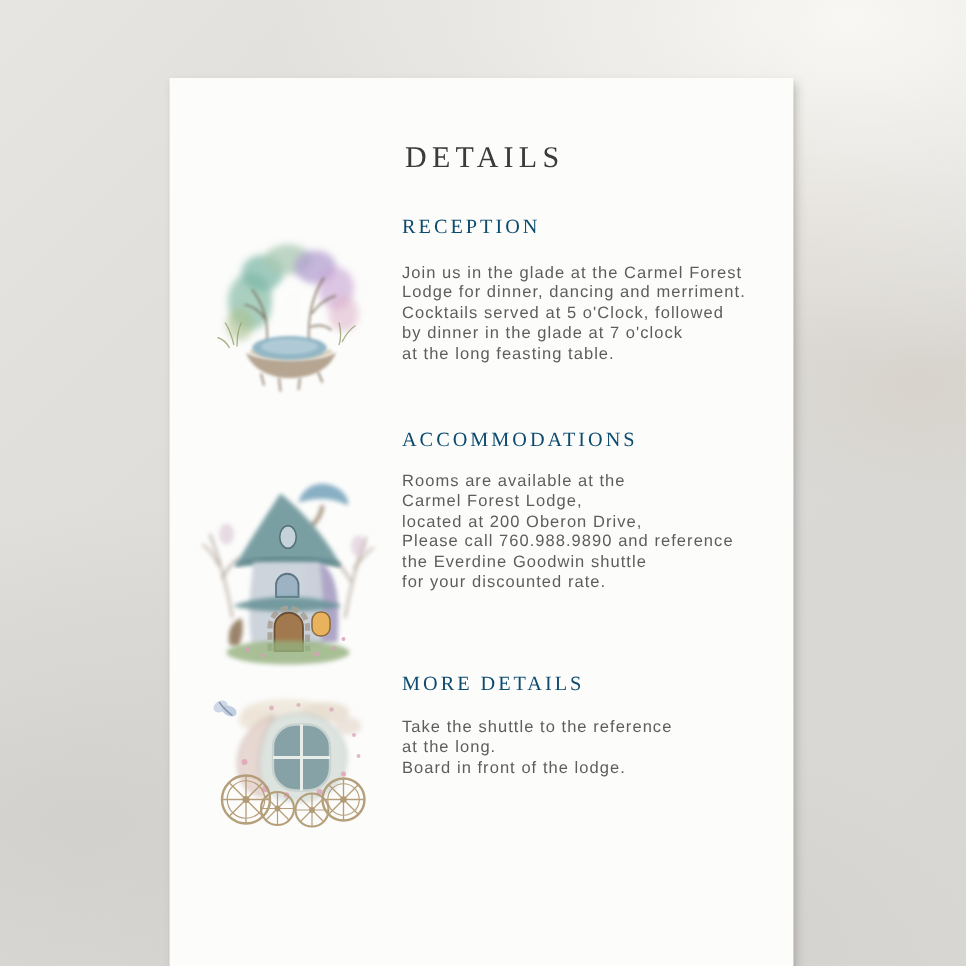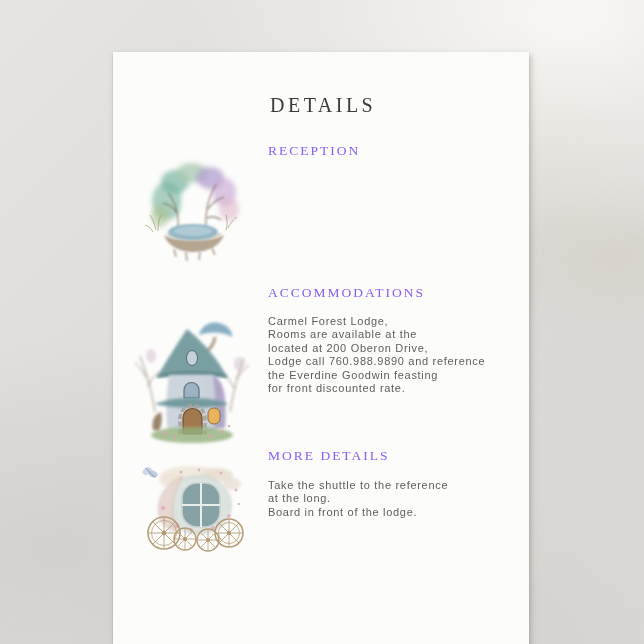--- a/index.html
+++ b/index.html
@@ -24,21 +24,21 @@
     box-shadow:2px 3px 6px rgba(110,108,102,.38), 0 1px 2px rgba(0,0,0,.12);
   }
   .title{
     position:absolute;left:157px;top:43px;margin:0;
     font-family:"Liberation Serif",serif;font-weight:500;
     font-size:20px;line-height:20px;letter-spacing:3.5px;color:#3b3b39;
   }
   .heading{
     position:absolute;margin:0;left:155px;
     font-family:"Liberation Serif",serif;font-weight:500;
-    font-size:13.5px;line-height:14px;letter-spacing:2px;color:#8b5cf6;
+    font-size:13.5px;line-height:14px;letter-spacing:2px;color:#0c4a6e;
   }
   .body{
     position:absolute;left:155px;width:250px;
     font-size:11px;line-height:13.4px;letter-spacing:.7px;color:#5d5d5c;
   }
   .illus{position:absolute;}
   .illus svg{display:block;width:100%;height:100%;}
 </style>
 </head>
 <body>
@@ -88,20 +88,27 @@
         <g stroke="#97a06f" stroke-width=".9" fill="none" opacity=".8">
           <path d="M18 73 C16 65 14 61 12 58"></path>
             <path d="M20 74 C20 67 21 62 23 58"></path>
           <path d="M15 75 C13 71 10 69 7 68"></path>
           <path d="M90 71 C93 65 96 62 99 60"></path>
             <path d="M88 73 C90 67 89 62 88 58"></path>
         </g>
       </svg>
     </div>
     <h2 class="heading" style="top:92px">RECEPTION</h2>
+    <div class="body" style="top:124px">
+      <div>Join us in the glade at the Carmel Forest</div>
+      <div>Lodge for dinner, dancing and merriment.</div>
+      <div>Cocktails served at 5 o'Clock, followed</div>
+      <div>by dinner in the glade at 7 o'clock</div>
+      <div>at the long feasting table.</div>
+    </div>
 
     <div class="illus" style="left:18px;top:264px;width:121px;height:130px">
       <svg viewBox="0 0 121 130">
         <defs>
           <filter id="wc2" x="-40%" y="-40%" width="180%" height="180%">
               <feGaussianBlur stdDeviation="1.4"></feGaussianBlur>
             </filter>
         </defs>
         <g stroke="#7d6750" stroke-width="1" fill="none" opacity=".75" filter="url(#wc2)">
           <path d="M24 96 C20 72 15 56 9 40"></path>
@@ -131,26 +138,26 @@
           <circle cx="34" cy="117" r="1.6"></circle>
             <circle cx="44" cy="121" r="1.4"></circle>
           <circle cx="80" cy="120" r="1.6"></circle>
             <circle cx="92" cy="116" r="1.4"></circle>
             <circle cx="98" cy="110" r="1.3"></circle>
         </g>
       </svg>
     </div>
     <h2 class="heading" style="top:234px">ACCOMMODATIONS</h2>
     <div class="body" style="top:263px">
+      <div>Rooms are available at the</div>
       <div>Carmel Forest Lodge,</div>
-      <div>Rooms are available at the</div>
       <div>located at 200 Oberon Drive,</div>
-      <div>Lodge call 760.988.9890 and reference</div>
-      <div>the Everdine Goodwin feasting</div>
-      <div>for front discounted rate.</div>
+      <div>Please call 760.988.9890 and reference</div>
+      <div>the Everdine Goodwin shuttle</div>
+      <div>for your discounted rate.</div>
     </div>
 
     <div class="illus" style="left:20px;top:408px;width:119px;height:97px">
       <svg viewBox="0 0 119 97">
         <defs>
           <filter id="wc3" x="-40%" y="-40%" width="180%" height="180%">
               <feGaussianBlur stdDeviation="1.6"></feGaussianBlur>
             </filter>
         </defs>
         <g filter="url(#wc3)">

